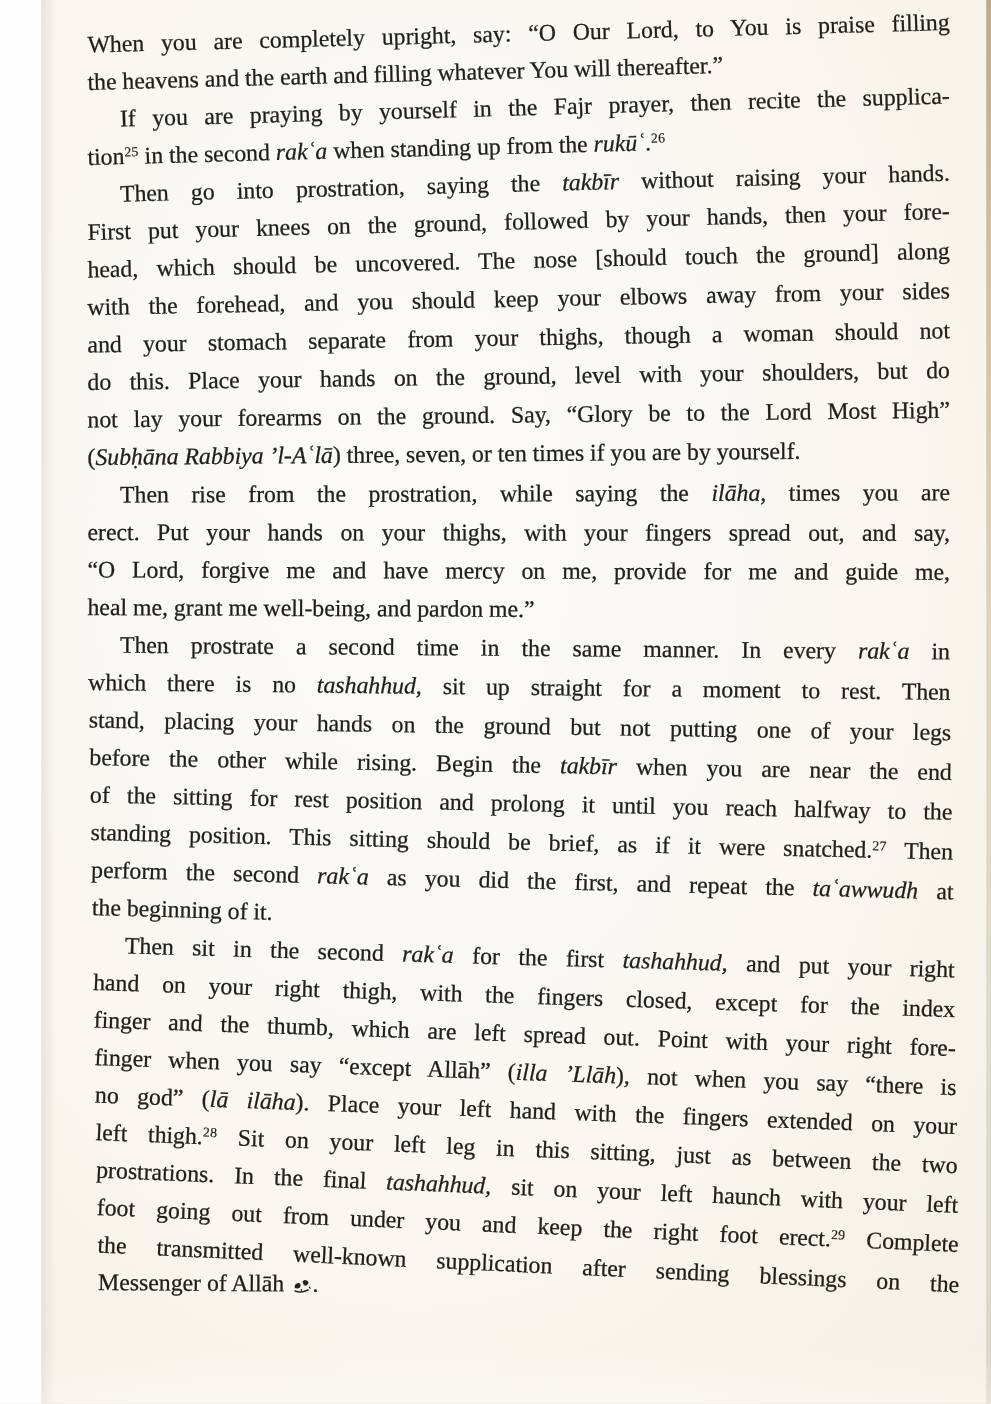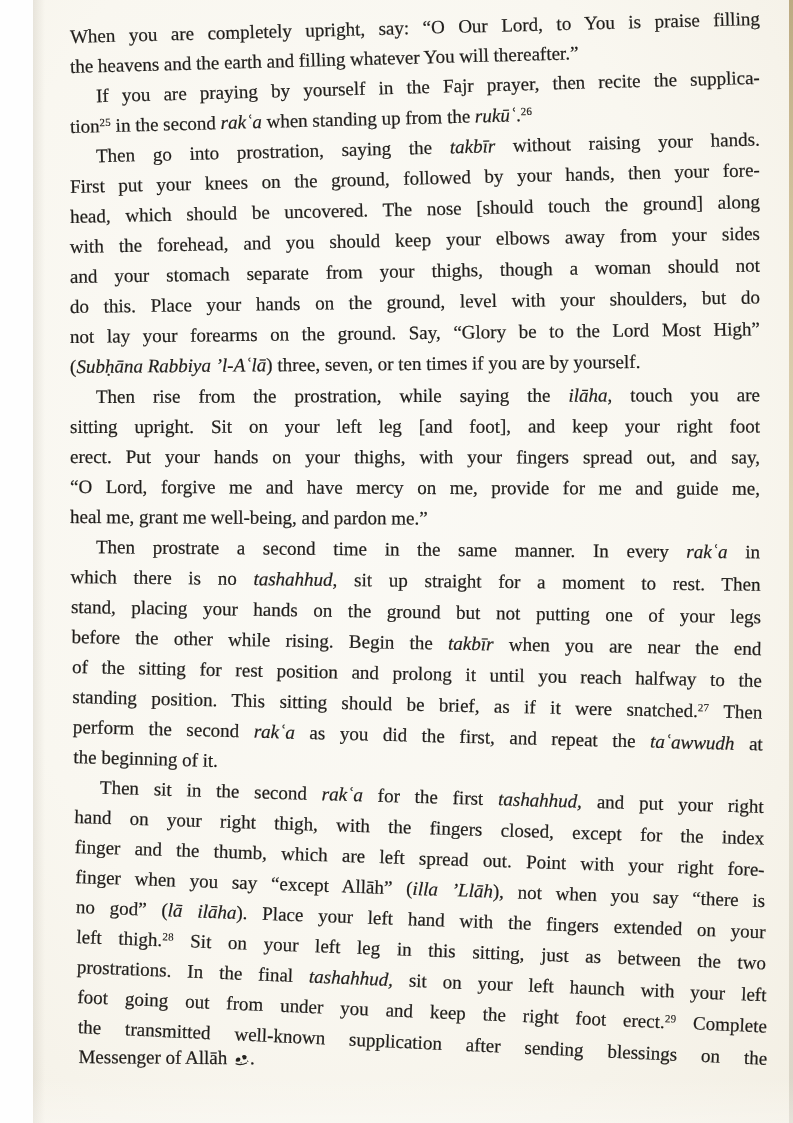--- a/index.html
+++ b/index.html
@@ -71,22 +71,21 @@
       <div class="line indent" style="transform: translateX(0px) rotate(-1.6deg);"><span class="run">If you are praying by yourself in the Fajr prayer, then recite the supplica-</span></div>
       <div class="line last" style="transform: translateX(0px) rotate(-1.5deg);"><span class="run">tion</span><sup class="fn">25</sup><span class="run"> in the second </span><span class="run it">rakʿa</span><span class="run"> when standing up from the </span><span class="run it">rukūʿ</span><span class="run">.</span><sup class="fn">26</sup></div>
       <div class="line indent" style="transform: translateX(0px) rotate(-1.45deg);"><span class="run">Then go into prostration, saying the </span><span class="run it">takbīr</span><span class="run"> without raising your hands.</span></div>
       <div class="line" style="transform: translateX(0px) rotate(-1.4deg);"><span class="run">First put your knees on the ground, followed by your hands, then your fore-</span></div>
       <div class="line" style="transform: translateX(0px) rotate(-1.25deg);"><span class="run">head, which should be uncovered. The nose [should touch the ground] along</span></div>
       <div class="line" style="transform: translateX(0px) rotate(-1.1deg);"><span class="run">with the forehead, and you should keep your elbows away from your sides</span></div>
       <div class="line" style="transform: translateX(0px) rotate(-0.95deg);"><span class="run">and your stomach separate from your thighs, though a woman should not</span></div>
       <div class="line" style="transform: translateX(0px) rotate(-0.8deg);"><span class="run">do this. Place your hands on the ground, level with your shoulders, but do</span></div>
       <div class="line" style="transform: translateX(0px) rotate(-0.65deg);"><span class="run">not lay your forearms on the ground. Say, “Glory be to the Lord Most High”</span></div>
       <div class="line last" style="transform: translateX(0px) rotate(-0.5deg);"><span class="run">(</span><span class="run it">Subḥāna Rabbiya ’l-Aʿlā</span><span class="run">) three, seven, or ten times if you are by yourself.</span></div>
-      <div class="line indent" style="transform: translateX(0px) rotate(-0.15deg);"><span class="run">Then rise from the prostration, while saying the </span><span class="run it">ilāha,</span><span class="run"> touch you are</span></div>
-      <div class="line" style="transform: translateX(0px) rotate(-0.05deg);"><span class="run">sitting upright. Sit on your left leg [and foot], and keep your right foot</span></div>
+      <div class="line indent" style="transform: translateX(0px) rotate(-0.15deg);"><span class="run">Then rise from the prostration, while saying the </span><span class="run it">ilāha,</span><span class="run"> times you are</span></div>
       <div class="line" style="transform: translateX(0px) rotate(0.05deg);"><span class="run">erect. Put your hands on your thighs, with your fingers spread out, and say,</span></div>
       <div class="line" style="transform: translateX(0px) rotate(0.15deg);"><span class="run">“O Lord, forgive me and have mercy on me, provide for me and guide me,</span></div>
       <div class="line last" style="transform: translateX(0px) rotate(0.25deg);"><span class="run">heal me, grant me well-being, and pardon me.”</span></div>
       <div class="line indent" style="transform: translateX(0px) rotate(0.45deg);"><span class="run">Then prostrate a second time in the same manner. In every </span><span class="run it">rakʿa</span><span class="run"> in</span></div>
       <div class="line" style="transform: translateX(0.5px) rotate(0.65deg);"><span class="run">which there is no </span><span class="run it">tashahhud,</span><span class="run"> sit up straight for a moment to rest. Then</span></div>
       <div class="line" style="transform: translateX(1px) rotate(0.85deg);"><span class="run">stand, placing your hands on the ground but not putting one of your legs</span></div>
       <div class="line" style="transform: translateX(1.5px) rotate(1deg);"><span class="run">before the other while rising. Begin the </span><span class="run it">takbīr</span><span class="run"> when you are near the end</span></div>
       <div class="line" style="transform: translateX(2px) rotate(1.15deg);"><span class="run">of the sitting for rest position and prolong it until you reach halfway to the</span></div>
       <div class="line" style="transform: translateX(2.5px) rotate(1.3deg);"><span class="run">standing position. This sitting should be brief, as if it were snatched.</span><sup class="fn">27</sup><span class="run"> Then</span></div>
       <div class="line" style="transform: translateX(3px) rotate(1.45deg);"><span class="run">perform the second </span><span class="run it">rakʿa</span><span class="run"> as you did the first, and repeat the </span><span class="run it">taʿawwudh</span><span class="run"> at</span></div>

